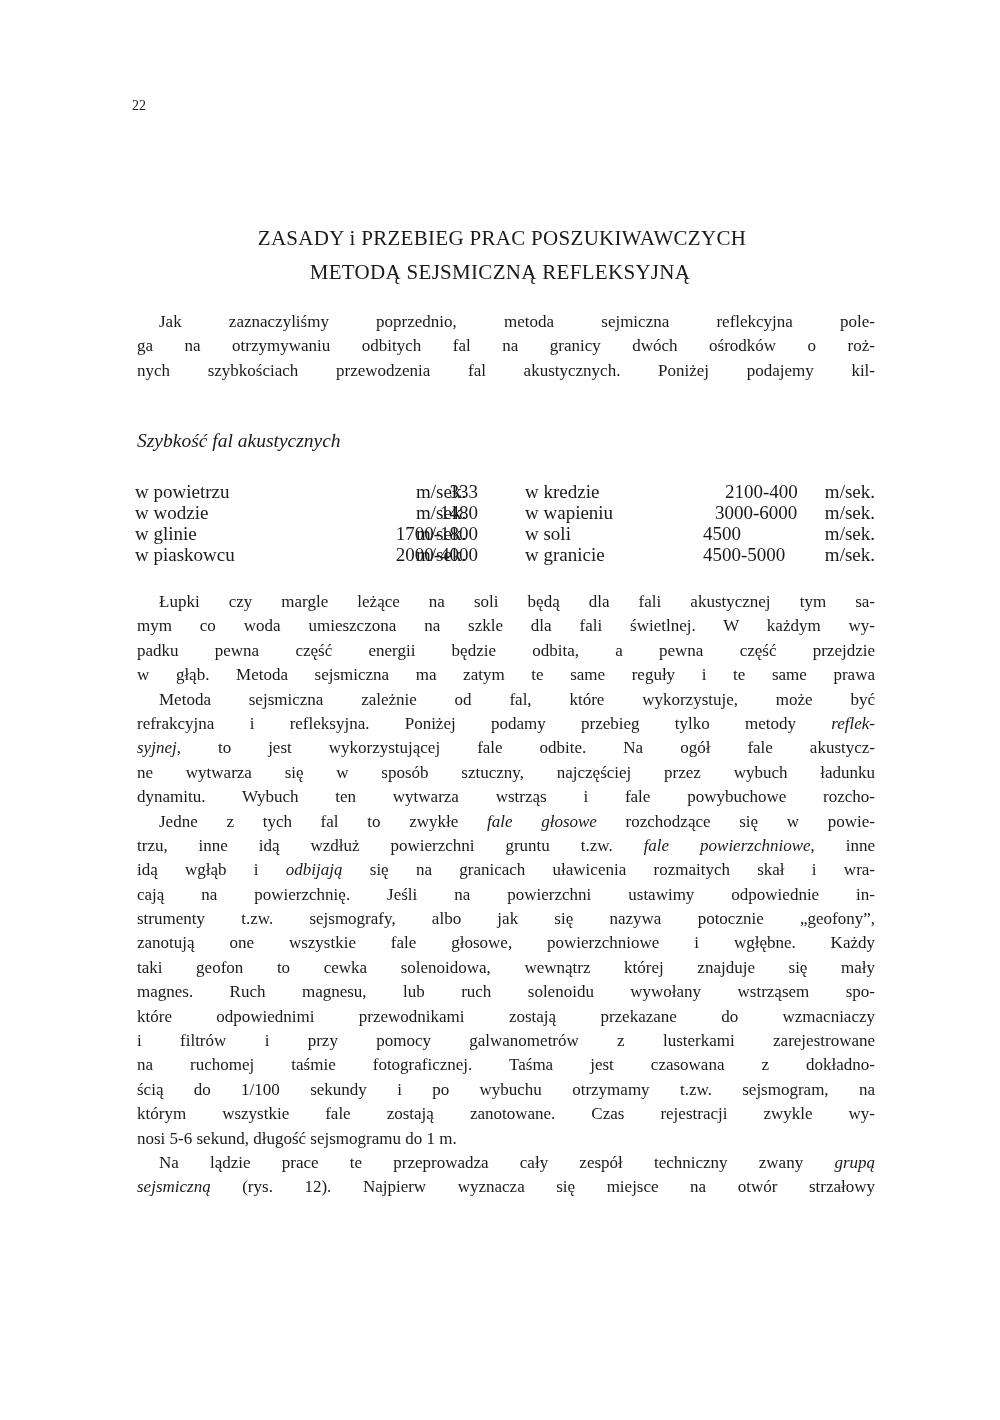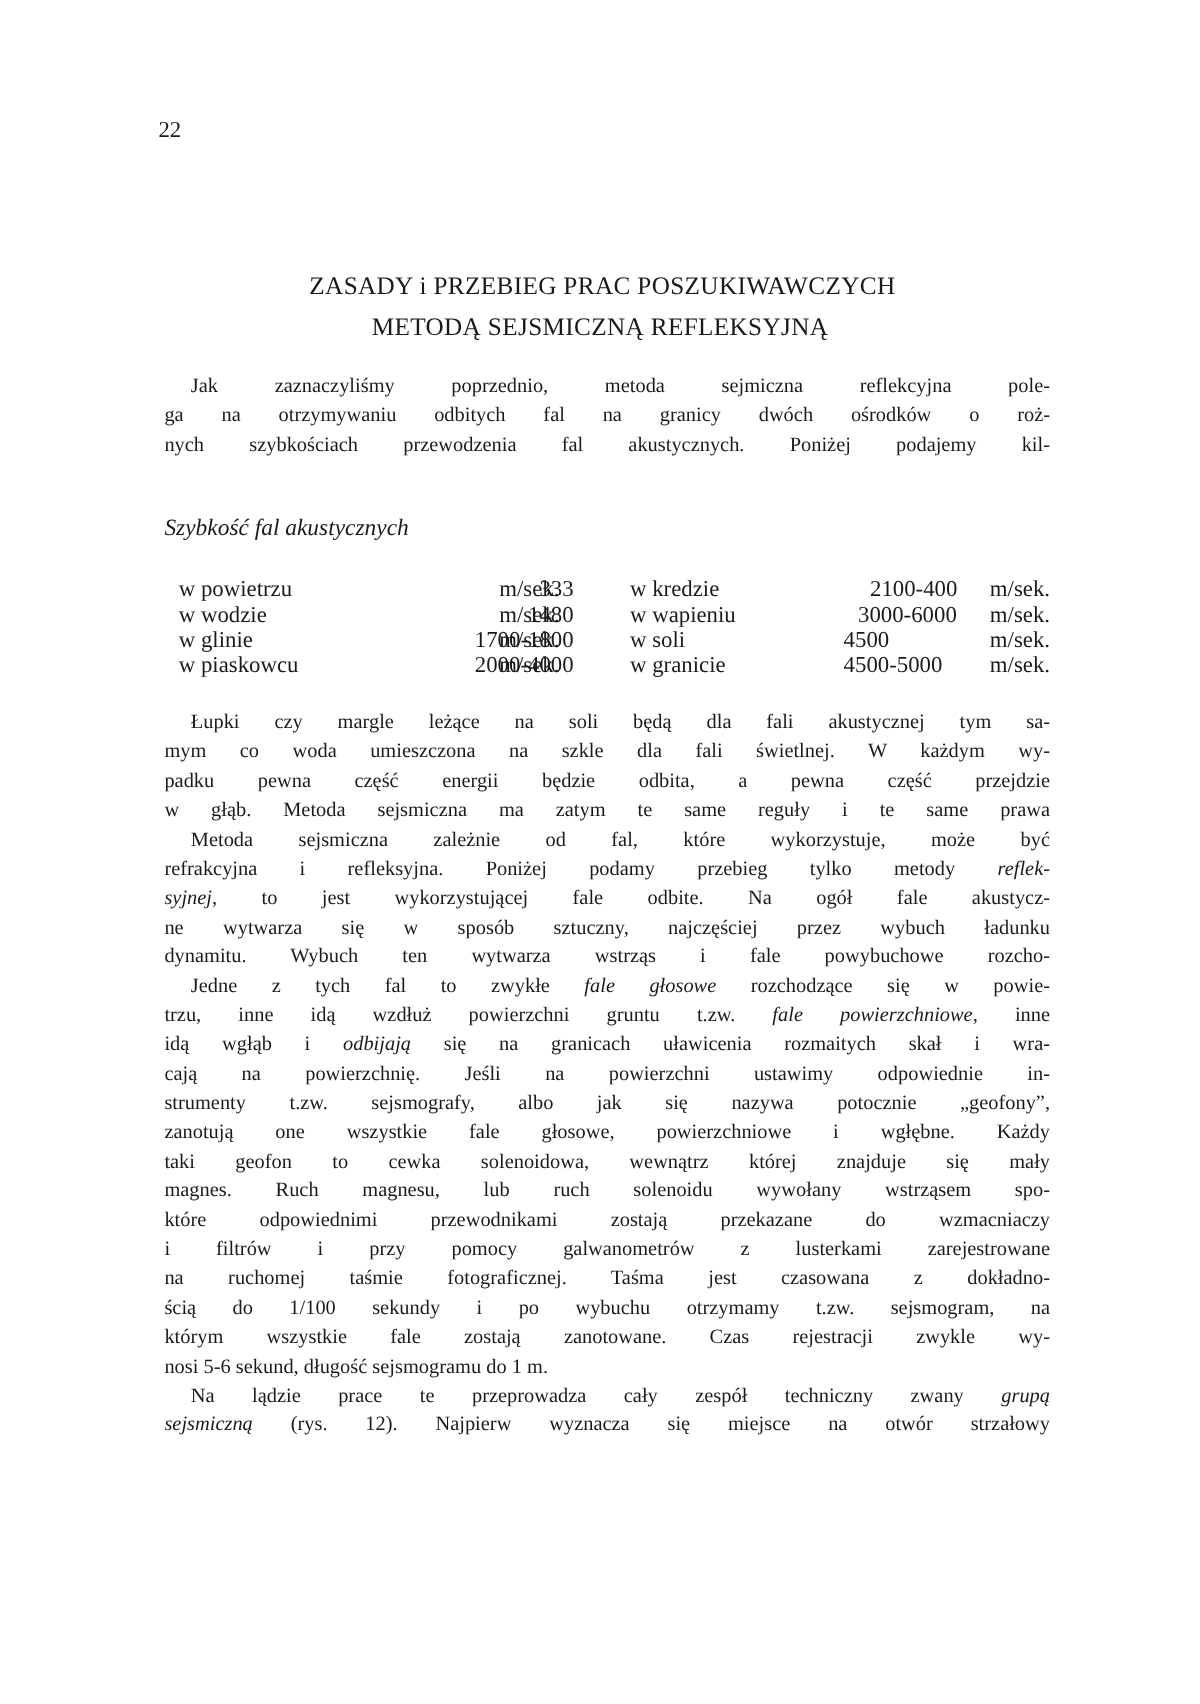--- a/index.html
+++ b/index.html
@@ -1,32 +1,32 @@
 <!DOCTYPE html>
 <html><head>
 <meta charset="utf-8">
 <style>
   html, body { margin: 0; padding: 0; background: #ffffff; }
   body { width: 1000px; height: 1420px; position: relative; overflow: hidden;
          font-family: "Liberation Serif", "DejaVu Serif", serif; color: #1a1a1a; }
-  .page-number { position: absolute; left: 132px; top: 98px; font-size: 19px; }
+  .page-number { position: absolute; left: 132px; top: 98px; font-size: 14px; }
   .title { position: absolute; left: 0; width: 1000px; text-align: center; font-size: 21px; letter-spacing: 0.3px; }
   .title1 { top: 226px; left: 2px; }
   .title2 { top: 260px; }
   .lines { position: absolute; left: 137px; width: 738px; }
   .line { height: 24.4px; line-height: 24.4px; font-size: 17px; white-space: nowrap;
           text-align: justify; text-align-last: justify; }
   .line.last { text-align-last: left; }
   .line.indent { padding-left: 22px; }
   .block1 { top: 310px; }
   .subhead { position: absolute; left: 137px; top: 430px; font-size: 19.5px; font-style: italic; }
   .table { position: absolute; top: 481px; left: 135px; width: 745px; font-size: 19px; }
   .trow { height: 21px; line-height: 21px; position: relative; }
   .trow span { position: absolute; white-space: nowrap; }
-  .c-mat1 { left: 0; margin-left: 14px; }
+  .c-mat1 { left: 0; }
   .c-val1 { right: 402px; text-align: right; }
   .c-unit1 { left: 281px; }
   .c-mat2 { left: 390px; }
   .c-val2 { left: 570px; }
   .c-unit2 { right: 5px; }
   .block2 { top: 590px; }
   em { font-style: italic; }
 </style>
 </head>
 <body>

